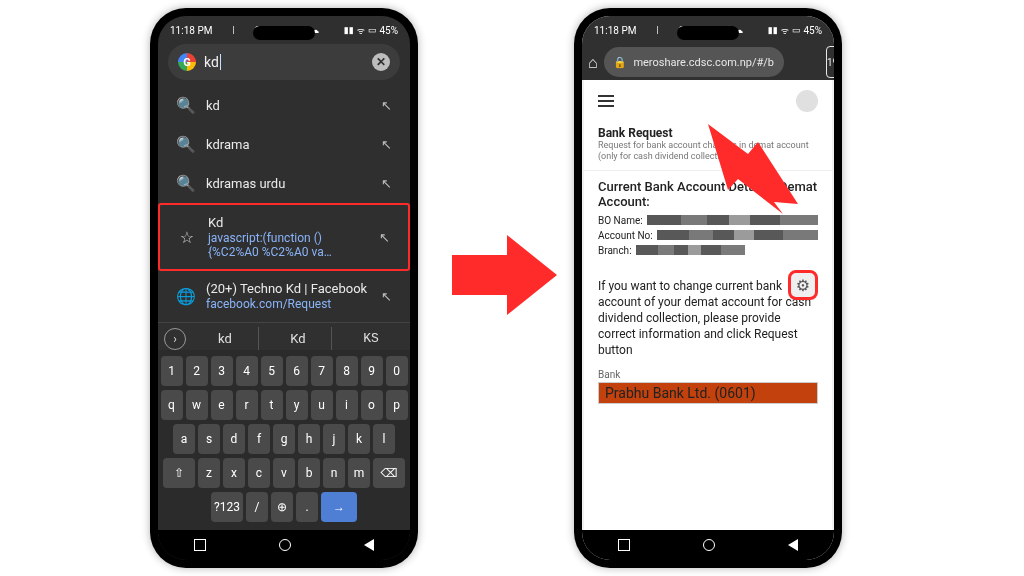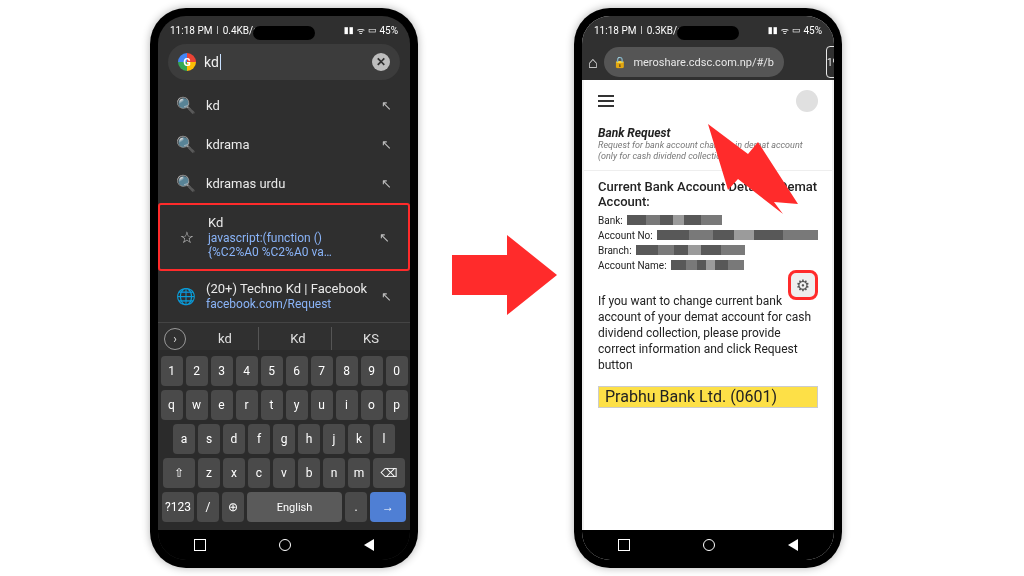--- a/index.html
+++ b/index.html
@@ -48,21 +48,21 @@
   .statusbar {
     height: 28px;
     display: flex;
     align-items: center;
     justify-content: space-between;
     padding: 0 12px;
     font-size: 10px;
     color: #fff;
     z-index: 40;
   }
-  .statusbar .left { display: flex; gap: 4px; align-items: center; }
+  .statusbar .left { display: flex; gap: 20px; align-items: center; }
   .statusbar .right { display: flex; gap: 3px; align-items: center; }
   .sb-ico { font-size: 9px; }
 
   
   .searchbar {
     margin: 0 10px;
     background: #3c3c3c;
     border-radius: 20px;
     height: 36px;
     display: flex;
@@ -107,21 +107,21 @@
   .kbrow .chev {
     width: 22px; height: 22px; border-radius: 50%;
     border: 1px solid #999; color: #ddd;
     display:flex; align-items:center; justify-content:center;
     font-size: 12px;
   }
   .kbrow .chip {
     flex:1; text-align:center; color:#e0e0e0; font-size:13px;
     border-right: 1px solid #555; padding: 4px 0;
   }
-  .kbrow .chip:last-child { border-right: none; }
+  .kbrow .chip:last-child { border-right: none; font-family: Liberation Mono, monospace; }
   .keyboard { background: #2b2b2b; padding: 6px 4px 4px; }
   .krow { display: flex; justify-content: center; gap: 3px; margin-bottom: 4px; }
   .key {
     background: #4a4a4a; color: #fff; border-radius: 4px;
     height: 30px; min-width: 22px;
     display:flex; align-items:center; justify-content:center;
     font-size: 12px;
   }
   .key.wide { min-width: 32px; }
   .key.space { flex: 1; background:#5a5a5a; font-size:11px; }
@@ -162,41 +162,41 @@
     display:flex; flex-direction:column;
     color:#222;
   }
   .topbar {
     display:flex; align-items:center; justify-content:space-between;
     padding:10px 14px;
   }
   .hamb { display:flex; flex-direction:column; gap:3px; }
   .hamb span { width:16px; height:2px; background:#333; }
   .avatar { width:22px; height:22px; border-radius:50%; background:#e0e0e0; }
-  .bankreq { padding: 4px 14px 8px; font-style: italic; }
+  .bankreq { padding: 4px 14px 8px; }
   .bankreq h4 { font-size: 12px; }
   .bankreq p { font-size: 9px; color:#777; line-height:1.2; }
   .section {
     background:#fff; padding: 8px 14px;
     font-size: 11px;
   }
   .section h3 { font-size: 13px; font-weight: 500; margin-bottom: 6px; }
   .fieldline { display:flex; align-items:center; gap:4px; margin: 4px 0; font-size: 10px; }
   .fieldline .lab { }
   .fieldline .rdct { height:10px; background: linear-gradient(90deg,#000 0 20%,#333 0 35%,#000 0 48%,#666 0 60%,#000 0 78%,#333 0 100%); flex:1; opacity:.65; filter:blur(.3px); }
   .gearbox {
     position:absolute; right:14px; top:190px;
     width: 30px; height: 30px;
     border: 3px solid #ff2b2b; border-radius: 8px;
     display:flex; align-items:center; justify-content:center;
     background:#efefef;
   }
   .note { padding: 10px 14px; font-size: 12px; line-height: 1.35; color:#222; }
   .formlbl { padding: 0 14px; font-size:10px; color:#666; }
-  .forminput { margin: 2px 14px 0; height: 22px; border:1px solid #ccc; background:#fde047; font-size:16px; padding:0 6px; display:flex; align-items:center; overflow:hidden;}
+  .forminput { margin: 2px 14px 0; height: 22px; border:1px solid #ccc; background:#c2410c; font-size:14px; padding:0 6px; display:flex; align-items:center; overflow:hidden;}
 
   
   .bigarrow {
     position:absolute;
     left: 452px; top: 230px;
     color:#ff2b2b;
   }
   .callout {
     position:absolute;
     left: 708px; top: 124px;
@@ -318,21 +318,20 @@
         <div class="key">v</div>
         <div class="key">b</div>
         <div class="key">n</div>
         <div class="key">m</div>
         <div class="key wide">⌫</div>
       </div>
       <div class="krow">
         <div class="key wide">?123</div>
         <div class="key">/</div>
         <div class="key">⊕</div>
-        <div class="key space">English</div>
         <div class="key">.</div>
         <div class="key enter">→</div>
       </div>
     </div>
 
     <div class="navbar">
       <div class="nav-sq"></div>
       <div class="nav-ci"></div>
       <div class="nav-tr"></div>
     </div>
@@ -383,43 +382,40 @@
       </div>
 
       <div class="bankreq">
         <h4>Bank Request</h4>
         <p>Request for bank account changes in demat account (only for cash dividend collection)</p>
       </div>
 
       <div class="section" style="border-top:1px solid #eee;">
         <h3>Current Bank Account Detail in Demat Account:</h3>
         <div class="fieldline">
-            <span class="lab">Bank:</span>
-            <span class="rdct" style="flex:.5"></span>
+            <span class="lab">BO Name:</span>
+            <span class="rdct"></span>
           </div>
         <div class="fieldline">
             <span class="lab">Account No:</span>
             <span class="rdct"></span>
           </div>
         <div class="fieldline">
             <span class="lab">Branch:</span>
             <span class="rdct" style="flex:.6"></span>
           </div>
-        <div class="fieldline">
-            <span class="lab">Account Name:</span>
-            <span class="rdct" style="flex:.5"></span>
-          </div>
       </div>
 
       <div class="gearbox">
         <span style="color:#555;">⚙</span>
       </div>
 
       <div class="note">If you want to change current bank account of your demat account for cash dividend collection, please provide correct information and click Request button</div>
 
+      <div class="formlbl">Bank</div>
       <div class="forminput">
         <span>Prabhu Bank Ltd. (0601)</span>
       </div>
     </div>
 
     <div class="navbar">
       <div class="nav-sq"></div>
       <div class="nav-ci"></div>
       <div class="nav-tr"></div>
     </div>

